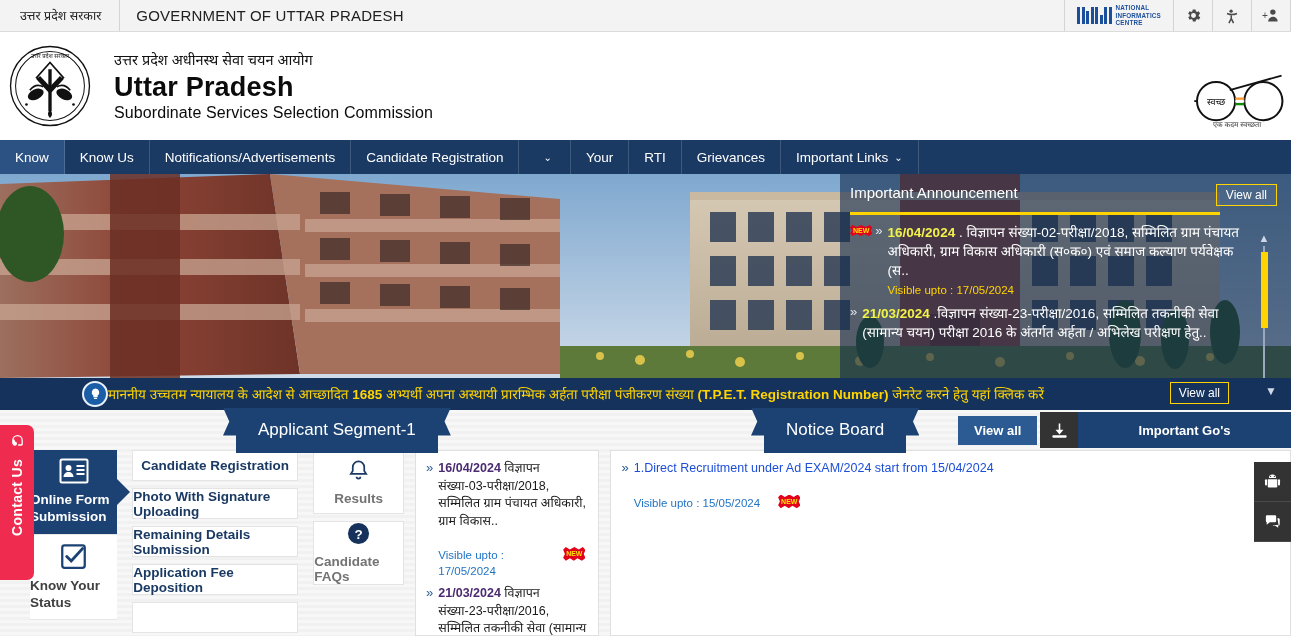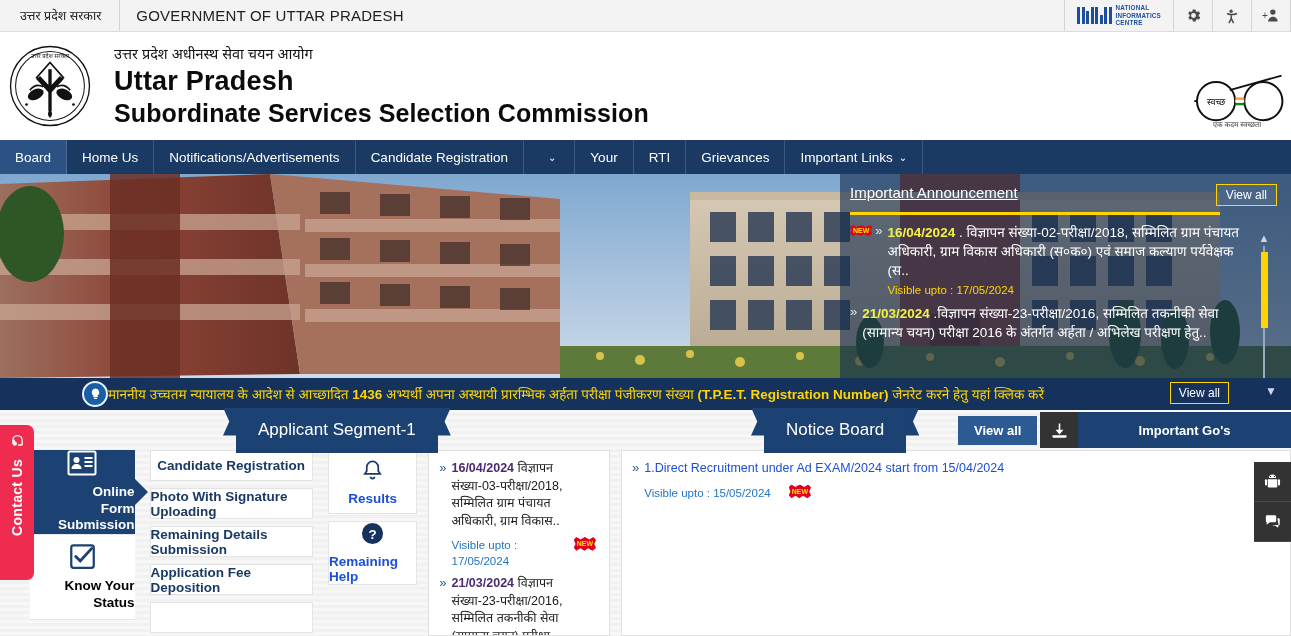--- a/index.html
+++ b/index.html
@@ -44,21 +44,21 @@
 
   
   .header {
     height:108px; background:#fff; display:flex; align-items:center;
     padding:0 8px; position:relative;
   }
   .emblem { width:84px; height:84px; flex:0 0 84px; }
   .header-text { margin-left:22px; }
   .ht-hindi { font-size:14.5px; color:#111; margin-bottom:3px; }
   .ht-l1 { font-size:27px; font-weight:bold; color:#0b0b0b; line-height:1.15; letter-spacing:.2px;}
-  .ht-l2 { font-size:25px; font-weight:bold; color:#0b0b0b; line-height:1.3; letter-spacing:.1px;}
+  .ht-l2 { font-size:16px; font-weight:normal; color:#0b0b0b; line-height:1.3; letter-spacing:.1px;}
   .swachh { position:absolute; right:4px; top:40px; width:100px; height:60px; }
 
   
   .nav {
     height:34px; background:#1b3a63; display:flex; align-items:stretch;
     font-size:13.5px;
   }
   .nav-item {
     padding:0 15px; display:flex; align-items:center; color:#ffffff;
     cursor:pointer; white-space:nowrap;
@@ -70,21 +70,21 @@
 
   
   .hero { position:relative; height:204px; overflow:hidden; background:#2a4a74; }
   .hero-img { position:absolute; inset:0; }
 
   .ann {
     position:absolute; right:0; top:0; width:451px; height:204px;
     background:rgba(20,44,78,.62); padding:10px 14px 0 10px; color:#fff;
   }
   .ann-head { display:flex; align-items:flex-start; }
-  .ann-title { font-size:15px; color:#fff; font-weight:400;text-decoration:underline; }
+  .ann-title { font-size:15px; color:#fff; font-weight:400; }
   .ann-underline { height:3px; width:370px; background:#ffd400; margin-top:6px; }
   .viewall-outline {
     margin-left:auto; border:1.5px solid #ffd400; color:#fff; font-size:12px;
     padding:3px 9px; cursor:pointer; background:rgba(255,255,255,.06);
   }
   .ann-list { margin-top:8px; position:relative; padding-right:26px; }
   .ann-item { display:flex; margin-bottom:5px; }
   .newbadge {
     display:inline-block; font-size:7px; font-weight:bold; color:#ffe400;
     background:#e2001a; padding:2px 3px; margin-right:3px; flex:0 0 auto;
@@ -152,55 +152,55 @@
             background:#1b4272; color:#fff; font-size:13px; font-weight:bold;
             display:flex; align-items:center; justify-content:center; }
 
   .panels { display:flex; padding:0 0 0 0; height:194px; }
 
   
   .seg-left { width:168px; margin-left:30px; }
   .seg-cell {
     height:85px; display:flex; flex-direction:column; align-items:center;
     justify-content:center; gap:4px; cursor:pointer; position:relative;
-    background:#ffffff; color:#000000; border-bottom:1px solid #e6e6e6;
+    background:#ffffff; color:#404040; border-bottom:1px solid #e6e6e6;
   }
   .seg-cell.active { background:#1b4272; color:#ffffff; }
   .seg-cell.active::after {
     content:""; position:absolute; right:-13px; top:50%; transform:translateY(-50%);
     border-top:13px solid transparent; border-bottom:13px solid transparent;
     border-left:13px solid #1b4272;
   }
-  .seg-label { font-size:13.5px; font-weight:bold; text-align:right; line-height:1.24;margin-left:28px; }
+  .seg-label { font-size:13.5px; font-weight:bold; text-align:left; line-height:1.24; }
 
   .seg-links { width:320px; margin-left:15px; }
   .seg-link {
     height:31px; background:#ffffff; border:1px solid #e4e4e4; margin-bottom:7px;
     display:flex; align-items:center; justify-content:center;
     font-size:13.5px; font-weight:bold; color:#1b3a63; cursor:pointer;
   }
 
   .results-col { width:175px; margin-left:15px; }
   .res-cell {
     height:64px; background:#ffffff; border:1px solid #e4e4e4; margin-bottom:7px;
     display:flex; flex-direction:column; align-items:center; justify-content:center;
-    gap:5px; color:#1d4ed8; cursor:pointer;
+    gap:5px; color:#737373; cursor:pointer;
   }
   .res-label { font-size:13.5px; font-weight:bold; }
 
   .notice-col {
     width:335px; margin-left:11px; background:#fff; border:1px solid #e0e0e0;
     padding:9px 10px; height:186px; overflow:hidden;
   }
   .nb-item { display:flex; margin-bottom:6px; }
   .nb-chev { color:#2b5b92; font-size:13px; margin-right:5px; flex:0 0 auto; }
   .nb-body { font-size:12.5px; line-height:1.4; }
   .nb-date { color:#4b2a72; font-weight:bold; }
   .nb-txt { color:#1a1a1a; }
-  .nb-vis { color:#2274c4; font-size:11.5px; margin-top:7px; display:flex; align-items:center; gap:18px;}
+  .nb-vis { color:#2274c4; font-size:11.5px; margin-top:17px; display:flex; align-items:center; gap:18px;}
   .newbadge.sm { position:static; top:0; }
 
   .go-col {
     width:100%; margin-left:11px; margin-right:0; background:#fff;
     border:1px solid #e0e0e0; padding:9px 10px; height:186px; overflow:hidden;
   }
   .go-txt { color:#1d4ed8; }
 
   
   .float-right { position:absolute; right:0; top:462px; width:37px; }
@@ -302,24 +302,24 @@
       <path d="M12 32 L8 32" stroke="#111" stroke-width="2"></path>
       <path d="M47 20 L104 4" stroke="#111" stroke-width="2"></path>
       <text x="32" y="36" font-size="10" text-anchor="middle" fill="#111" font-family="Liberation Sans">स्वच्छ</text>
       <text x="55" y="60" font-size="8" text-anchor="middle" fill="#333" font-family="Liberation Sans">एक कदम स्वच्छता</text>
     </svg>
   </div>
 </div>
 
 <div class="nav">
   <div class="nav-item active">
-      <span>Board</span>
+      <span>Know</span>
     </div>
   <div class="nav-item">
-      <span>Home Us</span>
+      <span>Know Us</span>
     </div>
   <div class="nav-item">
       <span>Notifications/Advertisements</span>
     </div>
   <div class="nav-item">
       <span>Candidate Registration</span>
     </div>
   <div class="nav-item nav-caret">
       <span class="chev">⌄</span>
     </div>
@@ -479,21 +479,21 @@
 </div>
 
 <div class="ticker">
   <div class="bulb">
     <svg width="13" height="14" viewBox="0 0 24 24" fill="#fff">
       <path d="M12 2a7 7 0 00-4 12.7V18h8v-3.3A7 7 0 0012 2z"></path>
       <rect x="9" y="19" width="6" height="2.4" rx="1"></rect>
     </svg>
   </div>
   <div class="ticker-text">
-    <span>माननीय उच्चतम न्यायालय के आदेश से आच्छादित </span><b>1436</b><span> अभ्यर्थी अपना अस्थायी प्रारम्भिक अर्हता परीक्षा पंजीकरण संख्या </span><span class="en">(T.P.E.T. Registration Number)</span><span> जेनरेट करने हेतु यहां क्लिक करें</span>
+    <span>माननीय उच्चतम न्यायालय के आदेश से आच्छादित </span><b>1685</b><span> अभ्यर्थी अपना अस्थायी प्रारम्भिक अर्हता परीक्षा पंजीकरण संख्या </span><span class="en">(T.P.E.T. Registration Number)</span><span> जेनरेट करने हेतु यहां क्लिक करें</span>
   </div>
   <div class="viewall-tick">View all</div>
   <div class="tick-down">▼</div>
 </div>
 
 <div class="main">
   <div class="ribbons">
     <div class="ribbon ribbon-seg">Applicant Segment-1</div>
     <div class="ribbon ribbon-notice">Notice Board</div>
     <div class="viewall-solid">View all</div>
@@ -549,21 +549,21 @@
         </span>
         <div class="res-label">Results</div>
       </div>
       <div class="res-cell">
         <span>
           <svg width="23" height="23" viewBox="0 0 24 24">
             <circle cx="12" cy="12" r="11" fill="#16325c"></circle>
             <text x="12" y="17.5" font-size="14" font-weight="bold" text-anchor="middle" fill="#fff" font-family="Liberation Sans">?</text>
           </svg>
         </span>
-        <div class="res-label">Remaining Help</div>
+        <div class="res-label">Candidate FAQs</div>
       </div>
     </div>
 
     <div class="notice-col">
       <div class="nb-item">
         <span class="nb-chev">»</span>
         <div class="nb-body">
           <span class="nb-date">16/04/2024</span><span class="nb-txt"> विज्ञापन संख्या-03-परीक्षा/2018, सम्मिलित ग्राम पंचायत अधिकारी, ग्राम विकास..</span>
           <div class="nb-vis">
             <span>Visible upto : 17/05/2024</span>

